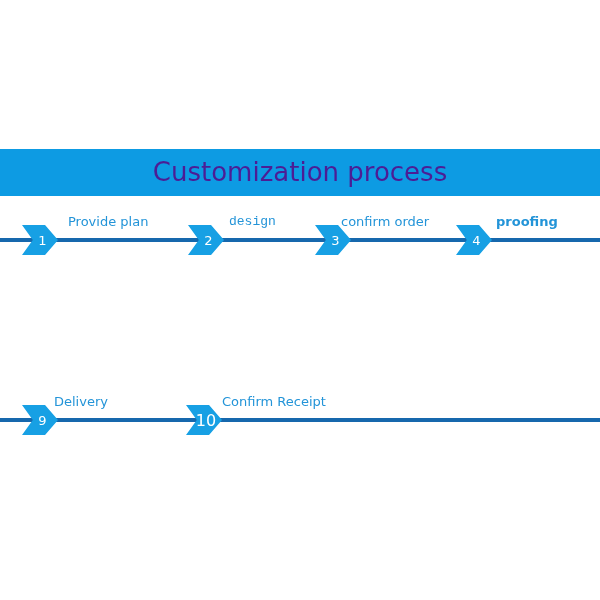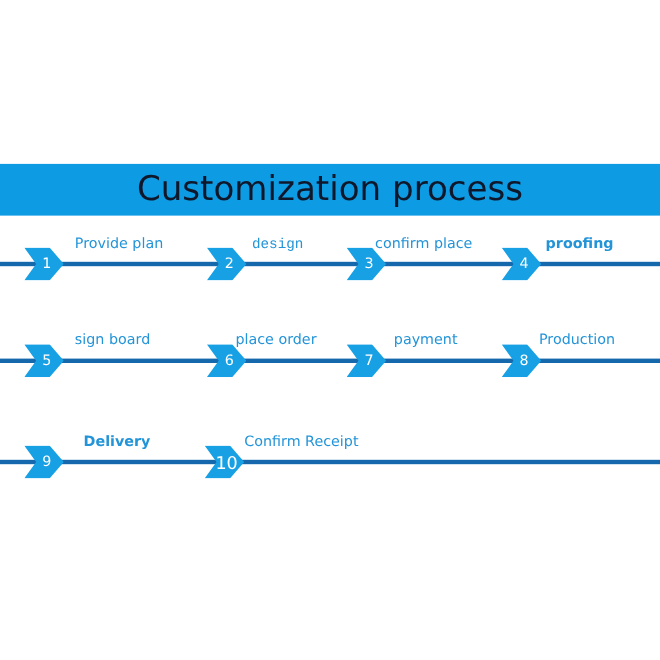--- a/index.html
+++ b/index.html
@@ -31,22 +31,22 @@
     background: #0d9be3;
   }
   .banner-title {
     position: absolute;
     left: 0;
     top: 0;
     width: 600px;
     height: 47px;
     line-height: 46px;
     text-align: center;
-    color: #0f172a;
-    font-size: 31px;
+    color: #4c1d95;
+    font-size: 26px;
     font-weight: 400;
     letter-spacing: 0px;
     white-space: nowrap;
     font-family: "DejaVu Sans", "Liberation Sans", sans-serif;
   }
 
   
   .flow-row {
     position: absolute;
     left: 0;
@@ -115,53 +115,34 @@
     <div class="flow-line"></div>
 
     <div class="step-label" style="left:68px;">Provide plan</div>
     <div class="step-marker" style="left:22px;"></div>
     <div class="step-num" style="left:22px;">1</div>
 
     <div class="step-label" style="left:229px;font-family:Liberation Mono, monospace;">design</div>
     <div class="step-marker" style="left:188px;"></div>
     <div class="step-num" style="left:188px;">2</div>
 
-    <div class="step-label" style="left:341px;">confirm place</div>
+    <div class="step-label" style="left:341px;">confirm order</div>
     <div class="step-marker" style="left:315px;"></div>
     <div class="step-num" style="left:315px;">3</div>
 
     <div class="step-label" style="left:496px;font-weight:bold;">proofing</div>
     <div class="step-marker" style="left:456px;"></div>
     <div class="step-num" style="left:456px;">4</div>
   </div>
 
-  <div class="flow-row" style="top:302px;">
-    <div class="flow-line"></div>
-
-    <div class="step-label" style="left:68px;">sign board</div>
-    <div class="step-marker" style="left:22px;"></div>
-    <div class="step-num" style="left:22px;">5</div>
-
-    <div class="step-label" style="left:214px;">place order</div>
-    <div class="step-marker" style="left:188px;"></div>
-    <div class="step-num" style="left:188px;">6</div>
-
-    <div class="step-label" style="left:358px;">payment</div>
-    <div class="step-marker" style="left:315px;"></div>
-    <div class="step-num" style="left:315px;">7</div>
-
-    <div class="step-label" style="left:490px;">Production</div>
-    <div class="step-marker" style="left:456px;"></div>
-    <div class="step-num" style="left:456px;">8</div>
-  </div>
 
   <div class="flow-row" style="top:394px;">
     <div class="flow-line"></div>
 
-    <div class="step-label" style="left:76px;font-weight:bold;">Delivery</div>
+    <div class="step-label" style="left:54px;">Delivery</div>
     <div class="step-marker" style="left:22px;"></div>
     <div class="step-num" style="left:22px;">9</div>
 
     <div class="step-label" style="left:222px;text-align:center;">Confirm Receipt</div>
     <div class="step-marker" style="left:186px;"></div>
     <div class="step-num wide" style="left:186px;">10</div>
   </div>
 
 </div>
 

